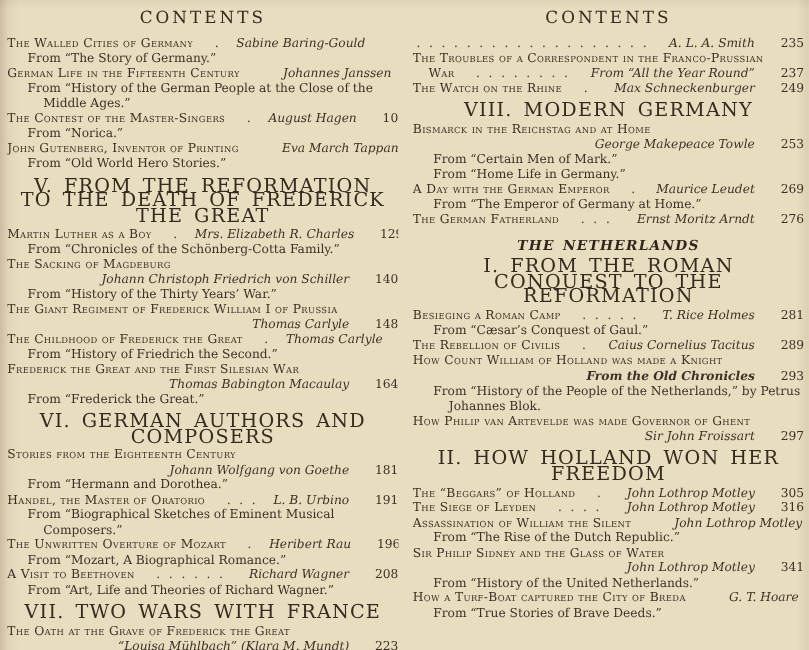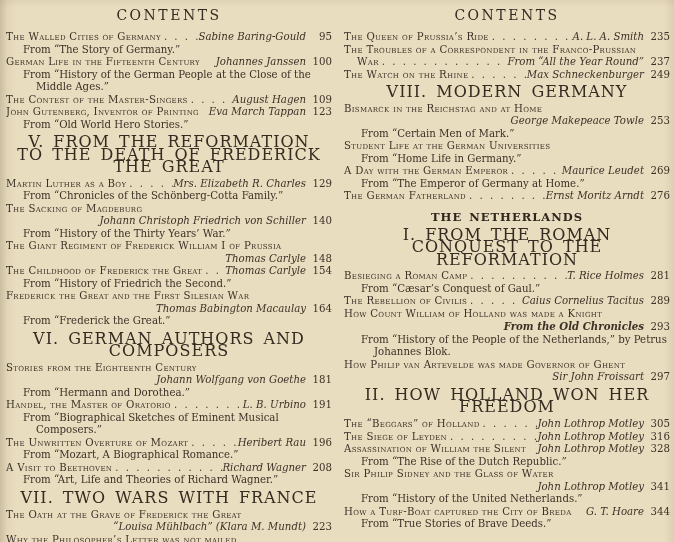--- a/index.html
+++ b/index.html
@@ -23,25 +23,25 @@
   .col-title {
     font-size: 14px; font-weight: normal; letter-spacing: 2.5px;
     text-align: center; margin: 2px 0 8px; color: #352b20;
   }
   .section-heading {
     text-align: center; font-size: 16px; letter-spacing: 1px; word-spacing: 3px;
     margin: 5px 8px 4px; line-height: 12.6px; color: #352b20;
   }
   .major-heading {
     text-align: center; font-weight: bold; font-size: 11.5px;
-    letter-spacing: 1px; word-spacing: 2px; margin: 7px 0 5px; color: #2f261c;
+    letter-spacing: 1px; word-spacing: 2px; margin: 7px 0 5px; color: #2f261c; font-style: italic;
   }
 
   .entry { margin: 0; }
-  .row { display: flex; align-items: baseline; line-height: 12.5px; overflow: hidden; }
+  .row { display: flex; align-items: baseline; line-height: 12.5px; overflow: hidden; gap: 15px; }
   .row.indent { margin-left: 13px; }
   .t {
     font-variant: small-caps; letter-spacing: 0.3px;
     white-space: nowrap; flex: 0 0 auto;
   }
   .leader {
     flex: 1 1 auto; min-width: 0; overflow: hidden;
     white-space: nowrap; letter-spacing: 2px; padding: 0 3px;
     color: #4a3e30;
   }
@@ -75,20 +75,21 @@
           </div>
           <div class="from-line">From “History of the German People at the Close of the Middle Ages.”</div>
         </div>
         <div class="entry">
           <div class="row">
             <span class="t">The Contest of the Master-Singers</span>
             <span class="leader">. . . . . . . . . . . . . . . . . . . . . . . . . . . . . . . . . . . . . . . . . . . . . . . . . . . . . . . . . . . . . . . . . . . . . . . . . . . . . . . .</span>
             <span class="author">August Hagen</span>
             <span class="pg">109</span>
           </div>
+          <div class="from-line">From “Norica.”</div>
         </div>
         <div class="entry">
           <div class="row">
             <span class="t">John Gutenberg, Inventor of Printing</span>
             <span class="leader"></span>
             <span class="author">Eva March Tappan</span>
             <span class="pg">123</span>
           </div>
           <div class="from-line">From “Old World Hero Stories.”</div>
         </div>
@@ -203,21 +204,20 @@
             <span class="pg">229</span>
           </div>
         </div>
       </div>
   </div>
   <div class="col col-right">
     <h1 class="col-title">CONTENTS</h1>
     <div class="blocks">
         <div class="entry">
           <div class="row">
-            <span class="t">The Queen of Prussia’s Ride</span>
             <span class="leader">. . . . . . . . . . . . . . . . . . . . . . . . . . . . . . . . . . . . . . . . . . . . . . . . . . . . . . . . . . . . . . . . . . . . . . . . . . . . . . . .</span>
             <span class="author">A. L. A. Smith</span>
             <span class="pg">235</span>
           </div>
         </div>
         <div class="entry">
           <div class="row">
             <span class="t">The Troubles of a Correspondent in the Franco-Prussian</span>
           </div>
           <div class="row indent">
@@ -241,23 +241,20 @@
             <span class="t">Bismarck in the Reichstag and at Home</span>
           </div>
           <div class="row">
             <span class="leader"></span>
             <span class="author">George Makepeace Towle</span>
             <span class="pg">253</span>
           </div>
           <div class="from-line">From “Certain Men of Mark.”</div>
         </div>
         <div class="entry">
-          <div class="row">
-            <span class="t">Student Life at the German Universities</span>
-          </div>
           <div class="from-line">From “Home Life in Germany.”</div>
         </div>
         <div class="entry">
           <div class="row">
             <span class="t">A Day with the German Emperor</span>
             <span class="leader">. . . . . . . . . . . . . . . . . . . . . . . . . . . . . . . . . . . . . . . . . . . . . . . . . . . . . . . . . . . . . . . . . . . . . . . . . . . . . . . .</span>
             <span class="author">Maurice Leudet</span>
             <span class="pg">269</span>
           </div>
           <div class="from-line">From “The Emperor of Germany at Home.”</div>

